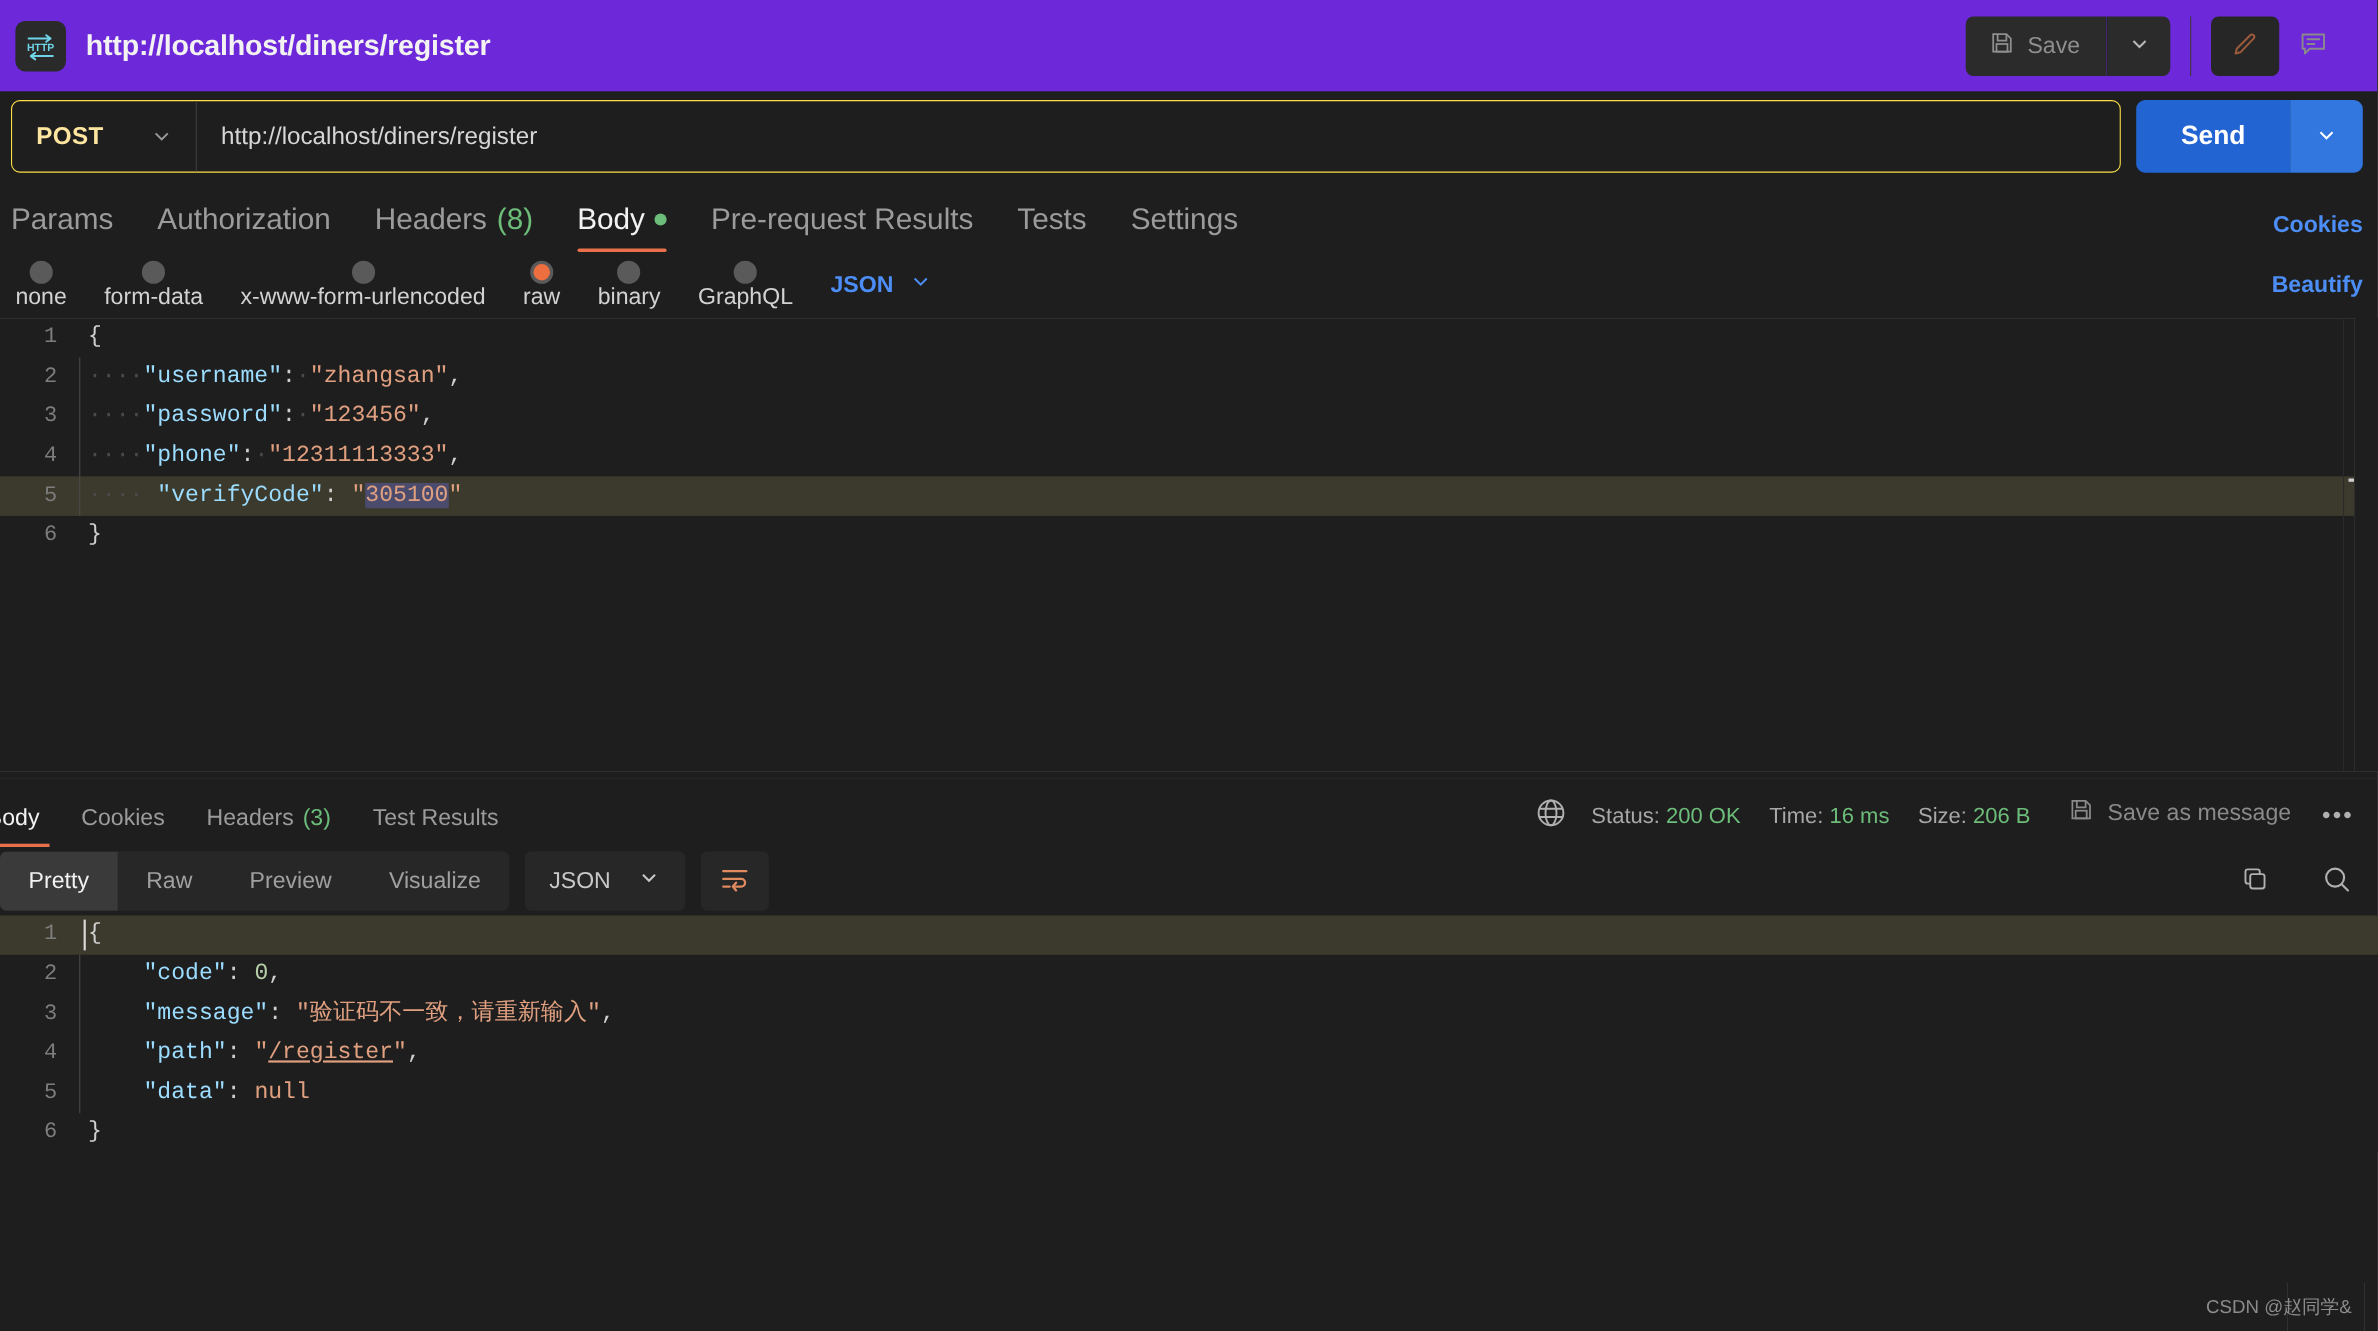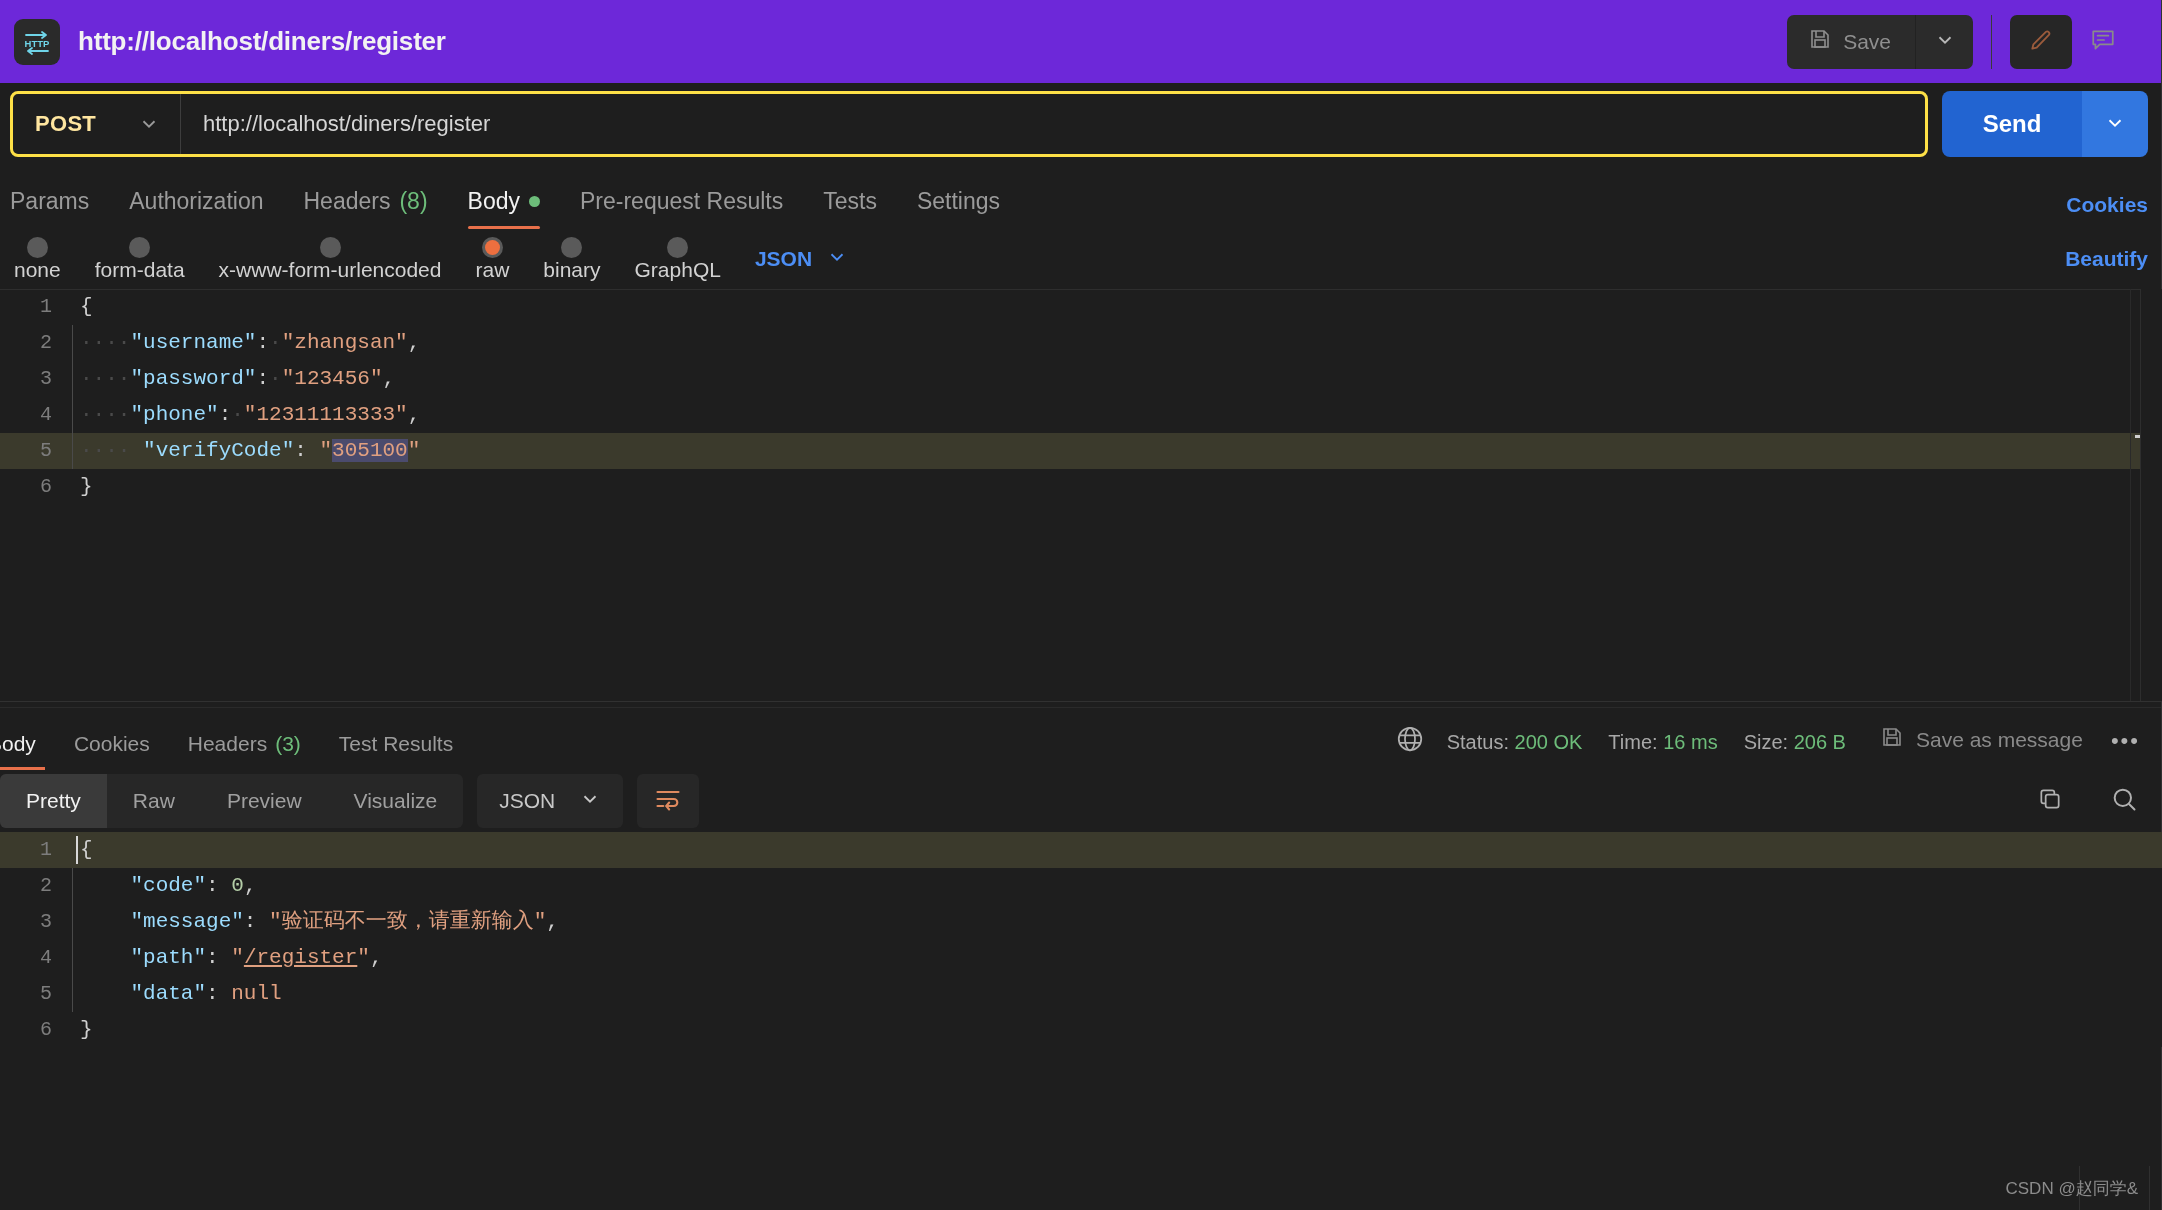--- a/index.html
+++ b/index.html
@@ -67,21 +67,21 @@
 
   
   .urlbar-row {
     padding: 8px 14px 16px 10px;
     display: flex; align-items: center; gap: 14px;
   }
   .url-field {
     flex: 1 1 auto;
     height: 66px;
     background: #1e1e1e;
-    border: 3px solid #fde047;
+    border: 1px solid #fde047;
     border-radius: 8px;
     display: flex; align-items: center;
     overflow: hidden;
   }
   .method-sel {
     display: flex; align-items: center; gap: 0;
     height: 100%;
     padding: 0 0 0 22px;
     min-width: 168px;
     border-right: 1px solid #3d3d3d;
@@ -109,21 +109,21 @@
 
   
   .req-tabs {
     display: flex; align-items: flex-end;
     height: 56px;
     padding: 0 14px 0 10px;
     position: relative;
   }
   .rtab {
     position: relative;
-    font-size: 23px; color: #9b9b9b;
+    font-size: 27px; color: #9b9b9b;
     padding: 0 20px 14px 20px;
     display: flex; align-items: center; gap: 9px;
     white-space: nowrap;
   }
   .rtab:first-child { padding-left: 0; }
   .rtab.active { color: #f2f2f2; }
   .rtab.active::after {
     content: ""; position: absolute;
     left: 20px; right: 20px; bottom: 0;
     height: 3px; background: #e8704a; border-radius: 2px;

